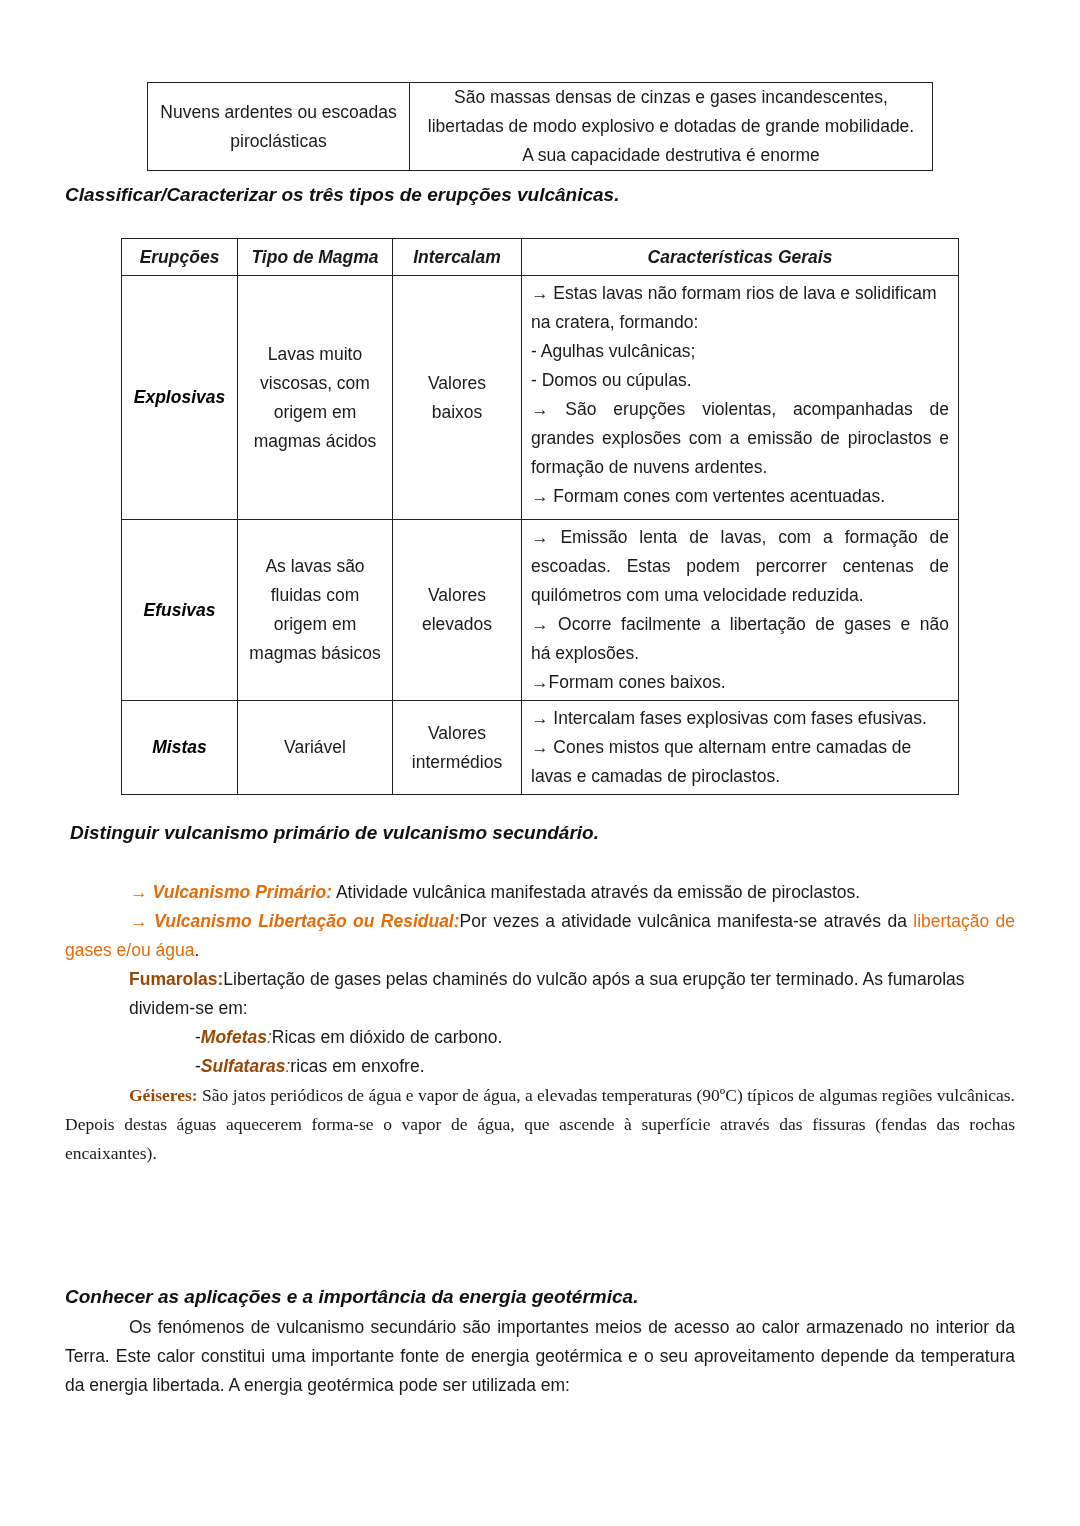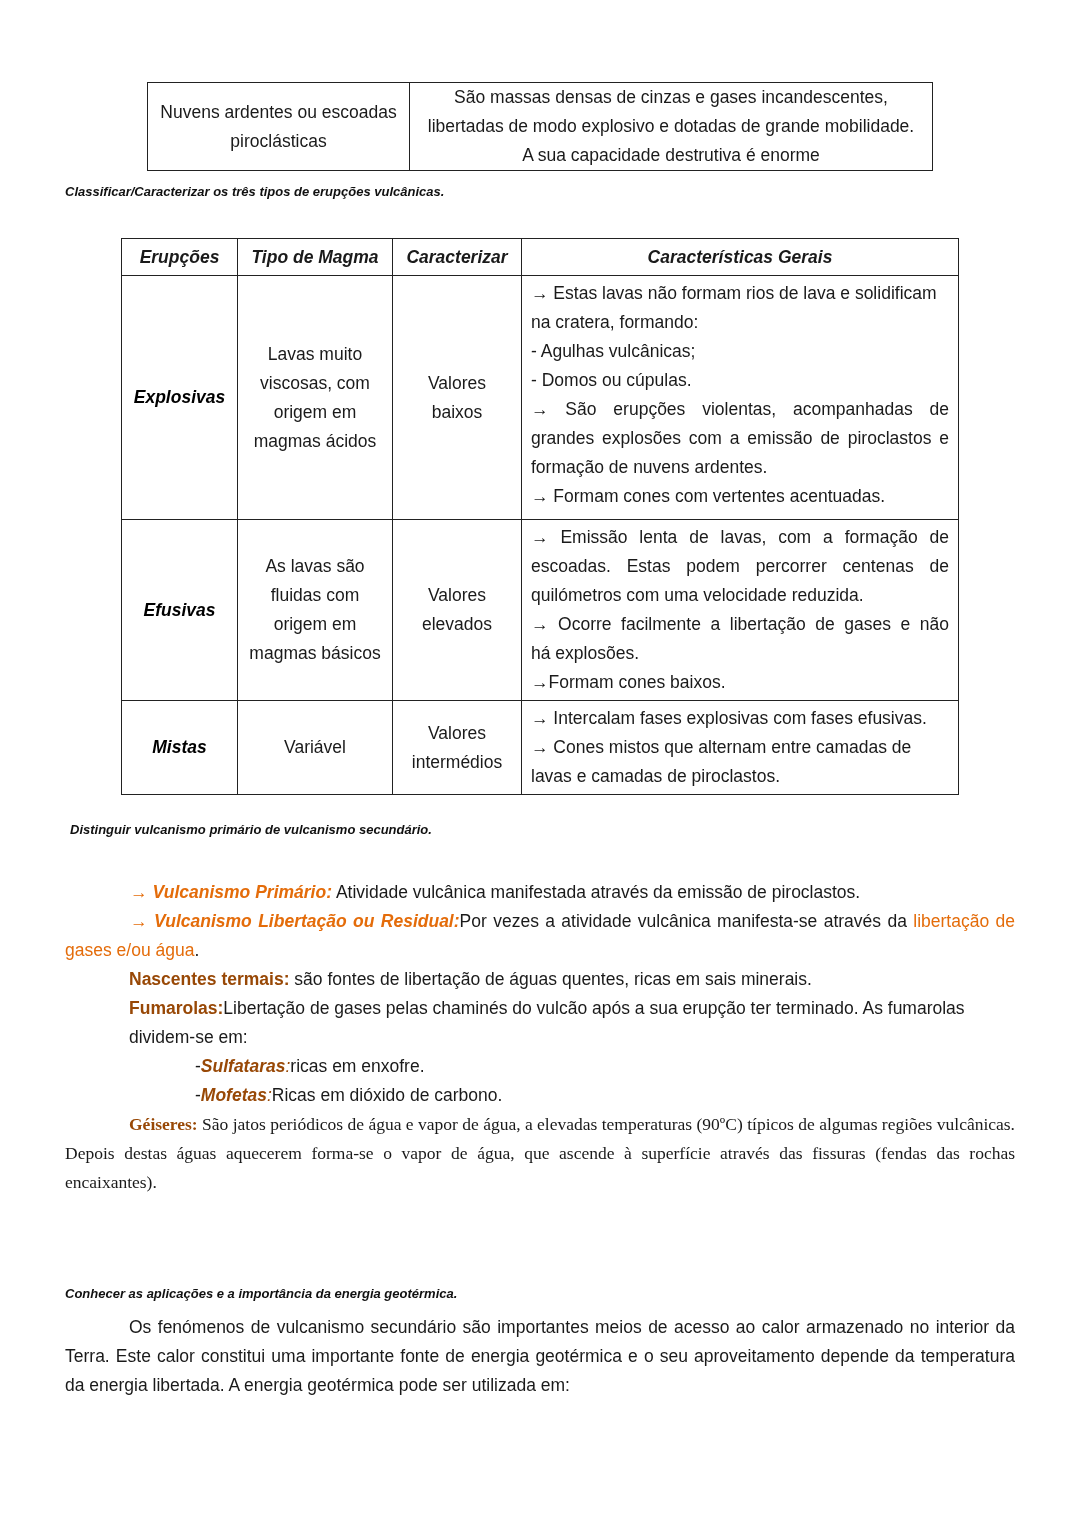--- a/index.html
+++ b/index.html
@@ -11,21 +11,21 @@
   .abs { position: absolute; }
   table { border-collapse: collapse; }
   td, th { border: 1.5px solid #222; }
 
   
   #top-table { left: 147px; top: 61px; width: 786px; margin-top: 21px; }
   #top-table td { text-align: center; line-height: 29px; padding: 0 4px; vertical-align: middle; }
   #top-table td.c1 { width: 253px; height: 87px; }
 
   h2.section {
-    position: absolute; margin: 0; font-size: 13px; font-weight: bold; font-style: italic; color: #111;
+    position: absolute; margin: 0; font-size: 19px; font-weight: bold; font-style: italic; color: #111;
   }
 
   
   #erupt-table { left: 121px; top: 238px; width: 838px; padding-left: 30px; }
   #erupt-table th {
     font-style: italic; font-weight: bold; font-size: 17.5px; height: 36px; text-align: center; padding: 0;
   }
   #erupt-table td { vertical-align: middle; text-align: center; line-height: 29px; padding: 0 4px; }
   #erupt-table td.name { color: #000000; font-weight: bold; font-style: italic; width: 107px; }
   #erupt-table td.magma { width: 146px; }
@@ -61,21 +61,21 @@
 </tbody>
   </table>
 
 <h2 class="section" style="left:65px; top:184px;">Classificar/Caracterizar os três tipos de erupções vulcânicas.</h2>
 
 <table id="erupt-table" class="abs">
   <tbody>
       <tr>
     <th>Erupções</th>
     <th>Tipo de Magma</th>
-    <th>Caracterizar</th>
+    <th>Intercalam</th>
     <th>Características Gerais</th>
   </tr>
 
   <tr style="height:244px;">
     <td class="name">Explosivas</td>
     <td class="magma">
       <span class="char-line">Lavas muito</span>
       <span class="char-line">viscosas, com</span>
       <span class="char-line">origem em</span>
       <span class="char-line">magmas ácidos</span>
@@ -141,30 +141,27 @@
 <div class="para" style="top:878px;">
   <div class="ind1">
     <span class="orange">→</span>
     <span class="orange bi">Vulcanismo Primário:</span><span> Atividade vulcânica manifestada através da emissão de piroclastos.</span>
   </div>
   <div class="ind1 justify" style="padding-left:0; text-indent:65px;">
     <span class="orange">→</span>
     <span class="orange bi">Vulcanismo Libertação ou Residual:</span><span>Por vezes a atividade vulcânica manifesta-se através da </span><span class="orange">libertação de gases e/ou água</span><span>.</span>
   </div>
   <div class="ind3">
-    <span class="brown">Nascentes termais:</span><span> são fontes de libertação de águas quentes, ricas em sais minerais.</span>
-  </div>
-  <div class="ind3">
     <span class="brown">Fumarolas:</span><span>Libertação de gases pelas chaminés do vulcão após a sua erupção ter terminado. As fumarolas dividem-se em:</span>
   </div>
   <div class="ind2">
-    <span>-</span><span class="brown" style="font-style:italic;">Sulfataras</span><span class="brown" style="font-weight:normal;font-style:italic;">:</span><span>ricas em enxofre.</span>
+    <span>-</span><span class="brown" style="font-style:italic;">Mofetas</span><span class="brown" style="font-weight:normal;font-style:italic;">:</span><span>Ricas em dióxido de carbono.</span>
   </div>
   <div class="ind2">
-    <span>-</span><span class="brown" style="font-style:italic;">Mofetas</span><span class="brown" style="font-weight:normal;font-style:italic;">:</span><span>Ricas em dióxido de carbono.</span>
+    <span>-</span><span class="brown" style="font-style:italic;">Sulfataras</span><span class="brown" style="font-weight:normal;font-style:italic;">:</span><span>ricas em enxofre.</span>
   </div>
   <div class="justify" style="text-indent:64px;font-family:Liberation Serif, serif;">
     <span class="brown">Géiseres:</span><span> São jatos periódicos de água e vapor de água, a elevadas temperaturas (90ºC) típicos de algumas regiões vulcânicas. Depois destas águas aquecerem forma-se o vapor de água, que ascende à superfície através das fissuras (fendas das rochas encaixantes).</span>
   </div>
 </div>
 
 <h2 class="section" style="left:65px; top:1286px;">Conhecer as aplicações e a importância da energia geotérmica.</h2>
 <div class="para justify" style="top:1313px; text-indent:64px;">Os fenómenos de vulcanismo secundário são importantes meios de acesso ao calor armazenado no interior da Terra. Este calor constitui uma importante fonte de energia geotérmica e o seu aproveitamento depende da temperatura da energia libertada. A energia geotérmica pode ser utilizada em:</div>
 
 </body></html>

